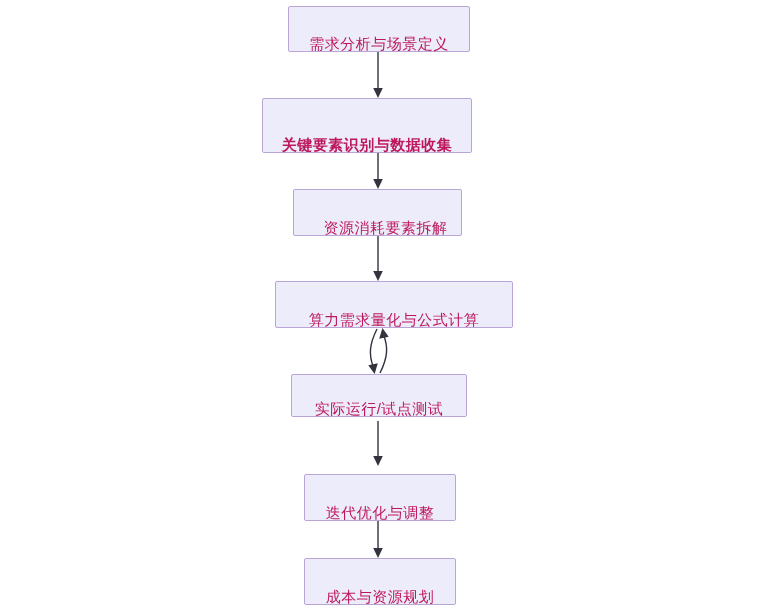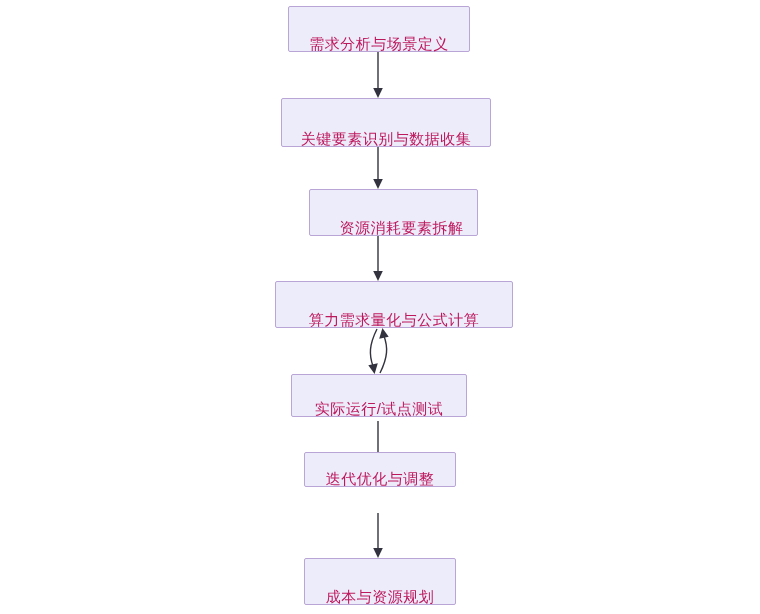--- a/index.html
+++ b/index.html
@@ -93,37 +93,37 @@
     <g>
       <path class="edge-path" d="M 378,513 L 378,550"></path>
       <polygon class="edge-head" points="378,558 373.2,548 382.8,548"></polygon>
     </g>
   </svg>
 
   <div class="node" style="left:288px; top:6px; width:182px; height:46px;">
     <span>需求分析与场景定义</span>
   </div>
 
-  <div class="node" style="left:281px; top:98px; width:210px; height:49px;">
+  <div class="node" style="left:262px; top:98px; width:210px; height:55px;font-weight:bold;">
     <span>关键要素识别与数据收集</span>
   </div>
 
-  <div class="node" style="left:309px; top:189px; width:169px; height:47px;padding-left:16px;">
+  <div class="node" style="left:293px; top:189px; width:169px; height:47px;padding-left:16px;">
     <span>资源消耗要素拆解</span>
   </div>
 
   <div class="node" style="left:275px; top:281px; width:238px; height:47px;">
     <span>算力需求量化与公式计算</span>
   </div>
 
   <div class="node" style="left:291px; top:374px; width:176px; height:43px;">
     <span>实际运行/试点测试</span>
   </div>
 
-  <div class="node" style="left:304px; top:452px; width:152px; height:35px;">
+  <div class="node" style="left:304px; top:474px; width:152px; height:47px;">
     <span>迭代优化与调整</span>
   </div>
 
   <div class="node" style="left:304px; top:558px; width:152px; height:47px;">
     <span>成本与资源规划</span>
   </div>
 
 </div>
 
 </body></html>

